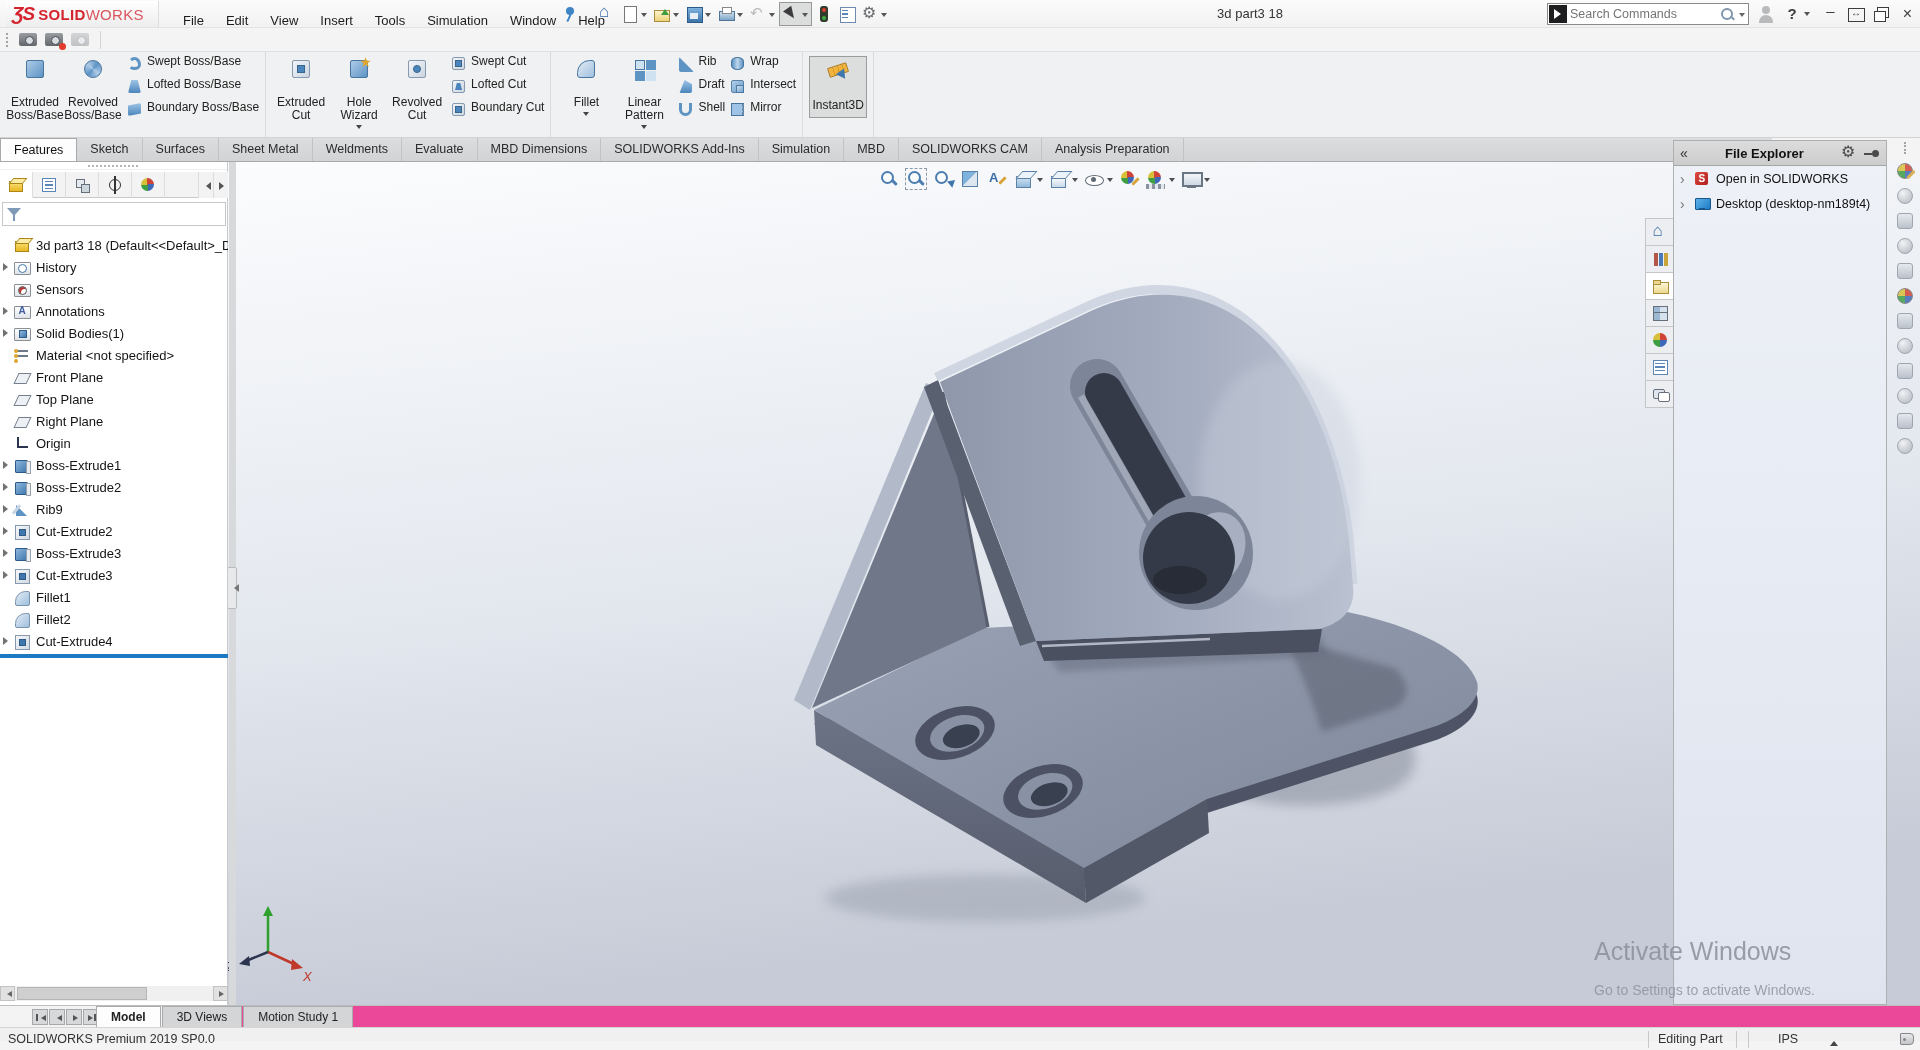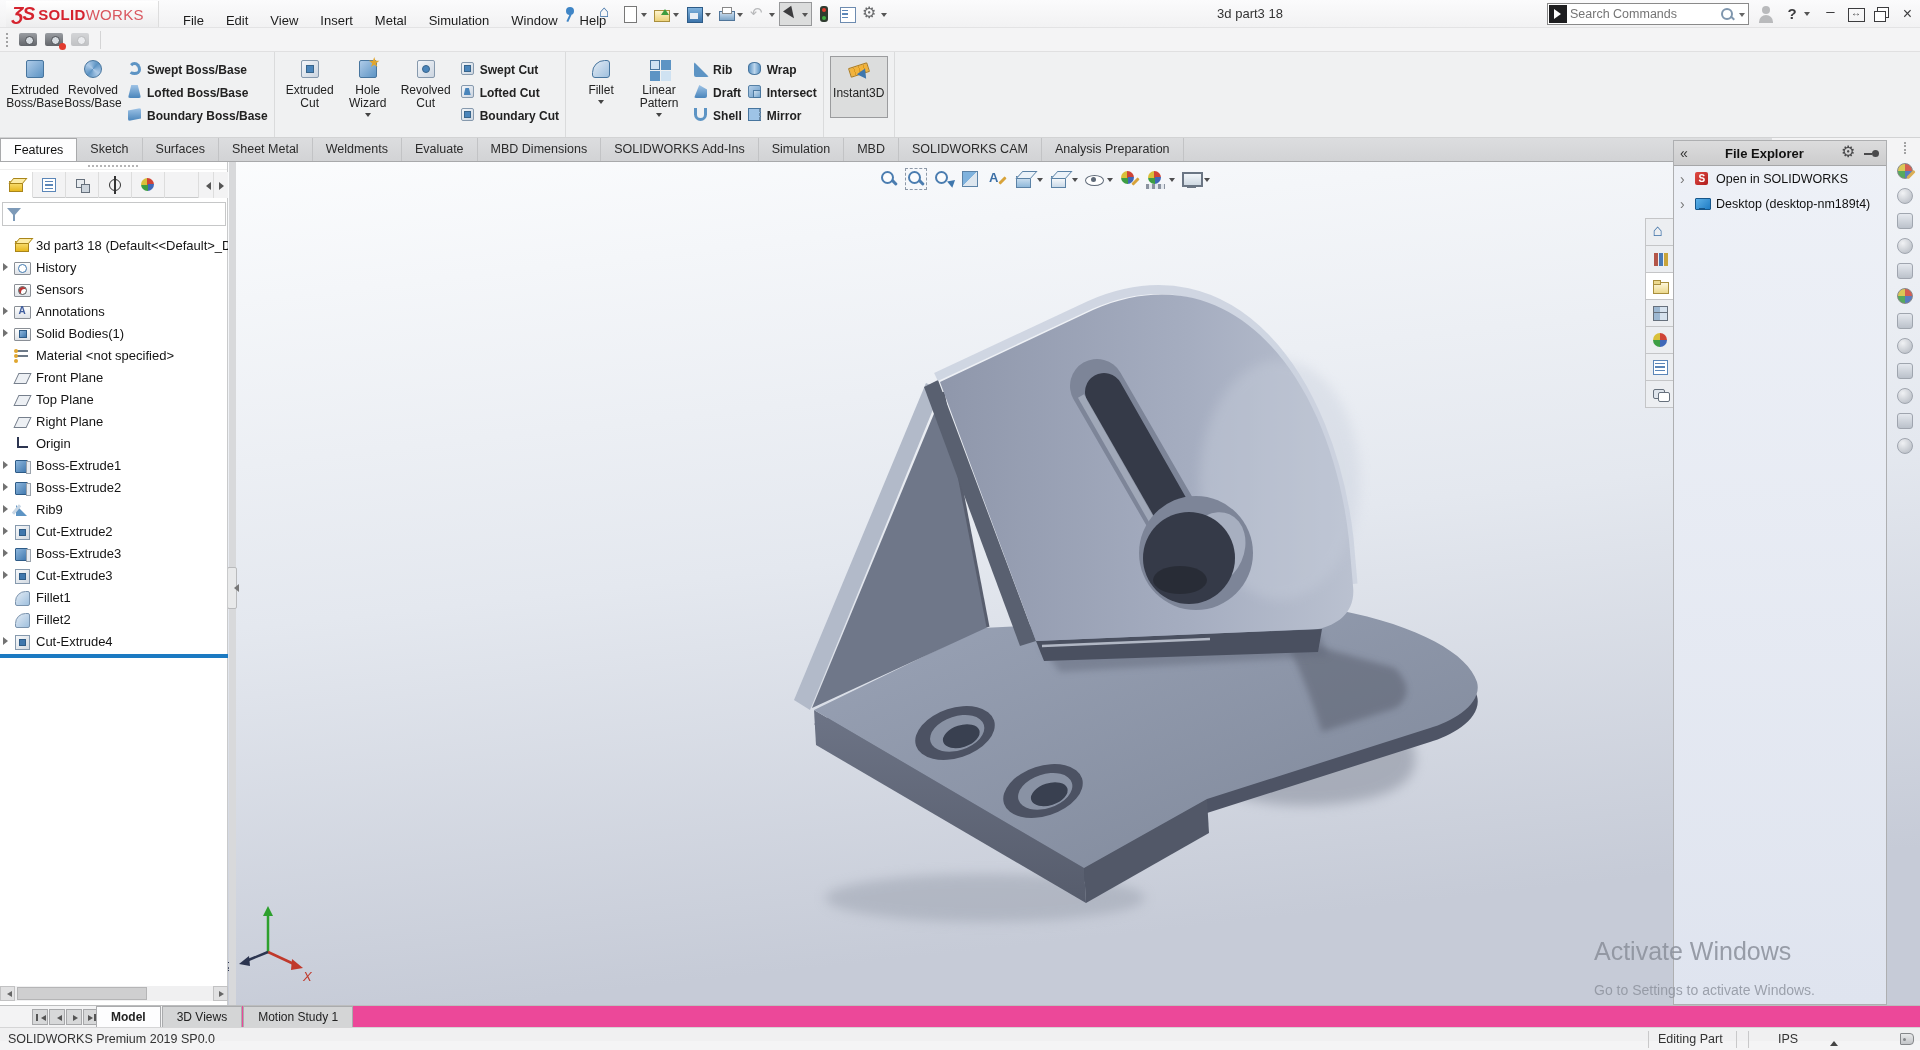--- a/index.html
+++ b/index.html
@@ -69,24 +69,24 @@
   .ci-camera::after,.ci-record::after,.ci-stop::after{content:"";position:absolute;left:9px;top:7px;width:7px;height:7px;border-radius:50%;background:#d8dde2;border:1px solid #4a4d52;}
   .ci-record i{position:absolute;right:2px;bottom:1px;width:7px;height:7px;border-radius:50%;background:#e23b2e;}
   .ci-stop{opacity:.35;}
   .cap-sep{height:18px;border-left:1px solid #d4d4d5;margin:0 6px;}
 
   
   #ribbon{position:absolute;left:0;top:52px;width:1920px;height:86px;background:#f0f1f2;border-bottom:1px solid #d2d3d4;display:flex;z-index:50;}
   .rgroup{display:flex;align-items:flex-start;padding:2px 6px 0 6px;border-right:1px solid #dadbdc;}
   .rbig{width:58px;display:flex;flex-direction:column;align-items:center;padding-top:3px;}
   .rbig.pressed{background:#dcdddd;border:1px solid #9b9c9e;height:62px;margin-top:2px;}
-  .rlabel{font-size:12px;color:#222;text-align:center;line-height:13px;margin-top:3px;}
+  .rlabel{font-size:12px;color:#222;text-align:center;line-height:13px;margin-top:15px;}
   .rarrow{width:0;height:0;border:3px solid transparent;border-top:4px solid #444;margin-top:3px;}
   .rcol{display:flex;flex-direction:column;margin-left:4px;}
-  .rrow{display:flex;align-items:flex-end;height:22px;margin:1px 0;font-weight:bold;}
+  .rrow{display:flex;align-items:flex-start;height:22px;margin:1px 0;}
   .rrow .rlabel{margin:0 0 0 4px;text-align:left;white-space:nowrap;}
   .ricon{width:24px;height:24px;position:relative;display:inline-block;flex:none;}
   .ricon.sm{width:17px;height:17px;}
   .ricon::before{content:"";position:absolute;inset:3px;background:linear-gradient(135deg,#aecbe8,#5d94c4);border:1px solid #47759e;border-radius:2px;}
   .ricon.sm::before{inset:2px;}
   .ri-revolve::before{border-radius:50%;background:conic-gradient(from 40deg,#5d94c4,#aecbe8,#5d94c4,#aecbe8,#5d94c4);}
   .ri-swept::before{background:none;border:3px solid #5d94c4;border-left-color:transparent;border-radius:50%/60% 60% 40% 40%;}
   .ri-loft::before{clip-path:polygon(25% 0,75% 0,100% 100%,0 100%);border:none;background:linear-gradient(#9ec3e6,#4a85bb);}
   .ri-boundary::before{clip-path:polygon(0 20%,100% 0,100% 80%,0 100%);border:none;background:linear-gradient(#9ec3e6,#4a85bb);}
   .ri-extcut::before,.ri-revcut::before,.ri-sweptcut::before,.ri-loftcut::before,.ri-boundcut::before{background:linear-gradient(135deg,#f3f6fa,#ccd5e0);border:1px solid #8699ad;}
@@ -287,21 +287,21 @@
     <span class="mark">ƷS</span>
       <span class="bold">SOLID</span>
       <span class="light">WORKS</span>
   </div>
   <nav id="menubar">
 
   <span class="menu">File</span>
       <span class="menu">Edit</span>
       <span class="menu">View</span>
       <span class="menu">Insert</span>
-      <span class="menu">Metal</span>
+      <span class="menu">Tools</span>
       <span class="menu">Simulation</span>
       <span class="menu">Window</span>
       <span class="menu">Help</span>
     </nav>
   <span id="pin-btn"></span>
   <div id="quickbar">
 
   <span class="qbtn">
         <span class="qicon qi-home"></span>
 

